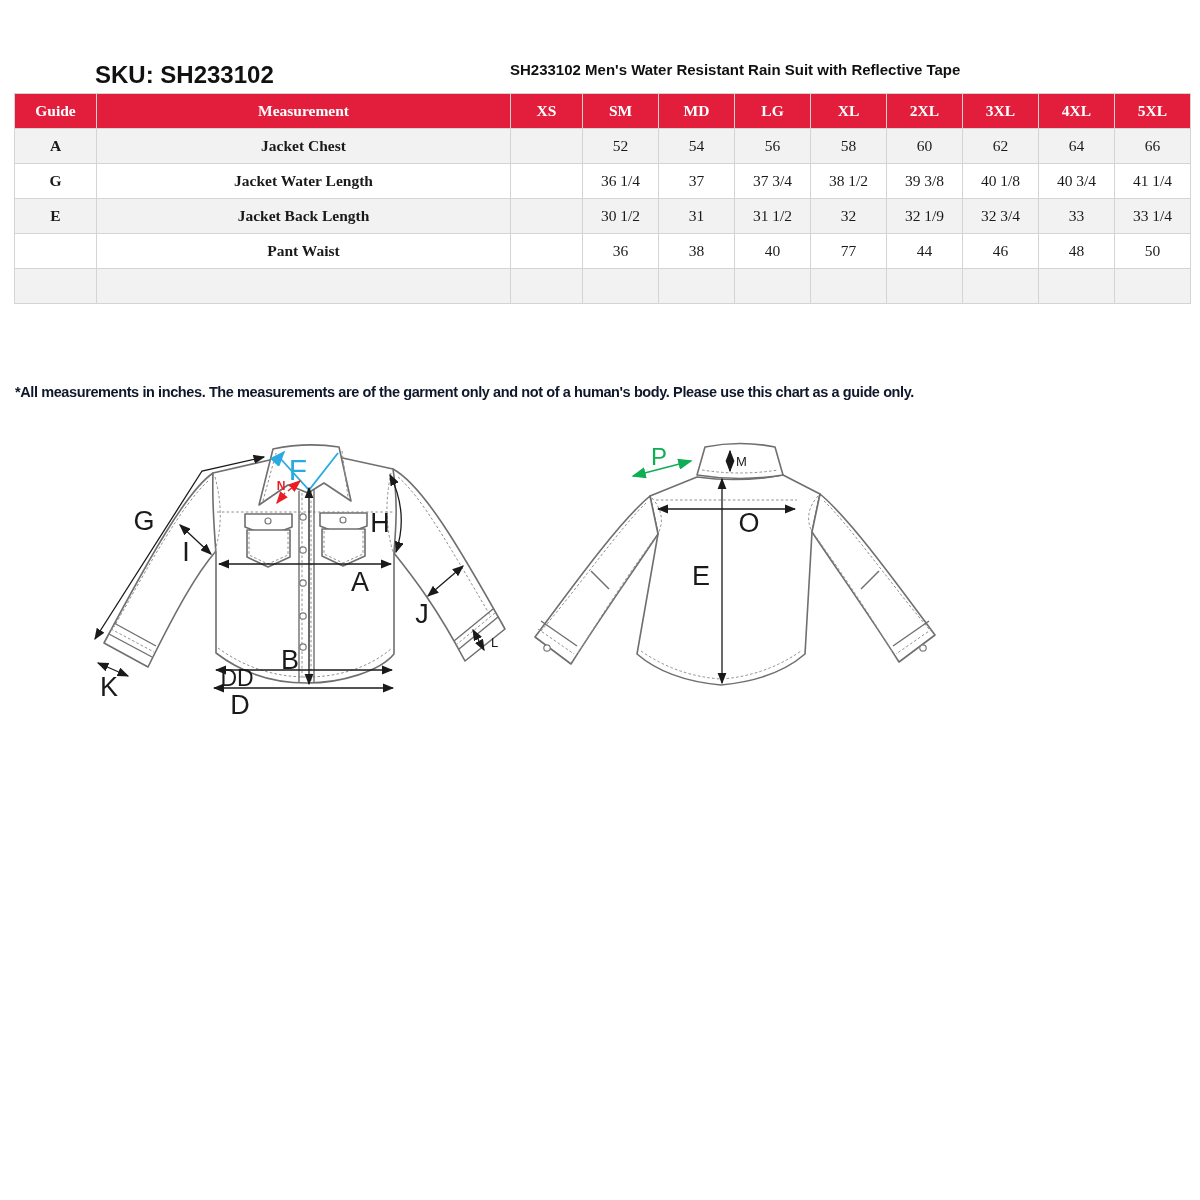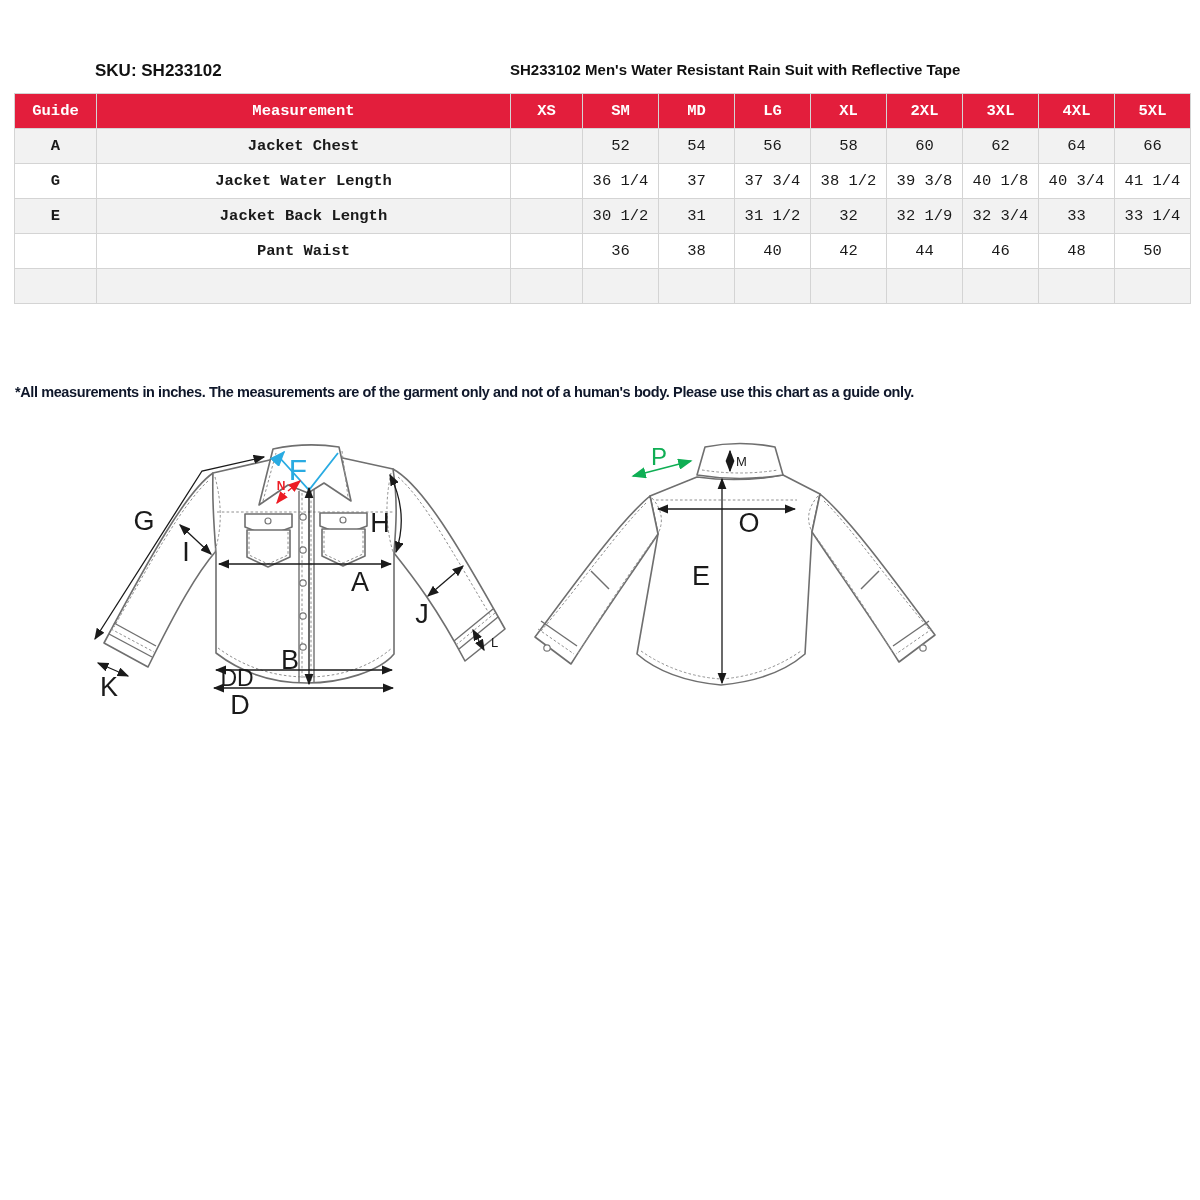--- a/index.html
+++ b/index.html
@@ -1,23 +1,23 @@
 <!DOCTYPE html>
 <html><head>
 <meta charset="utf-8">
 <style>
   html,body{margin:0;padding:0;background:#ffffff;}
   body{width:1200px;height:1200px;font-family:"Liberation Sans",sans-serif;color:#1a1a1a;}
   .canvas{position:relative;width:1200px;height:1200px;background:#fff;overflow:hidden;}
 
-  .sku{position:absolute;left:95px;top:61px;font-size:17px;font-weight:bold;color:#111;white-space:nowrap;}
+  .sku{position:absolute;left:95px;top:61px;font-size:24px;font-weight:bold;color:#111;white-space:nowrap;}
   .title{position:absolute;left:510px;top:61px;font-size:15px;font-weight:bold;color:#111;white-space:nowrap;}
 
   table.size-table{position:absolute;left:14px;top:93px;width:1176px;border-collapse:collapse;table-layout:fixed;
-    font-family:Liberation Mono, monospace;padding-left:40px;}
+    font-family:Liberation Serif, serif;padding-left:40px;}
   .size-table th,.size-table td{border:1px solid #d4d4d4;height:34px;padding:0;text-align:center;
     font-size:15.5px;color:#1a1a1a;overflow:hidden;white-space:nowrap;}
   .size-table thead th{background:#e31e3c;color:#ffffff;font-weight:bold;}
   .size-table tbody tr:nth-child(odd){background:#f2f2f2;}
   .size-table tbody tr:nth-child(even){background:#ffffff;}
   .size-table td.c-guide,.size-table td.c-meas{font-weight:bold;}
 
   .footnote{position:absolute;left:15px;top:384px;font-size:14.5px;font-weight:bold;letter-spacing:-0.4px;
     color:#0f172a;white-space:nowrap;}
 
@@ -115,21 +115,21 @@
         <td>33</td>
         <td>33 1/4</td>
       </tr>
       <tr>
         <td class="c-guide"></td>
         <td class="c-meas">Pant Waist</td>
         <td></td>
         <td>36</td>
         <td>38</td>
         <td>40</td>
-        <td>42</td>
+        <td>77</td>
         <td>44</td>
         <td>46</td>
         <td>48</td>
         <td>50</td>
       </tr>
       <tr>
         <td class="c-guide"></td>
         <td class="c-meas"></td>
         <td></td>
         <td></td>

